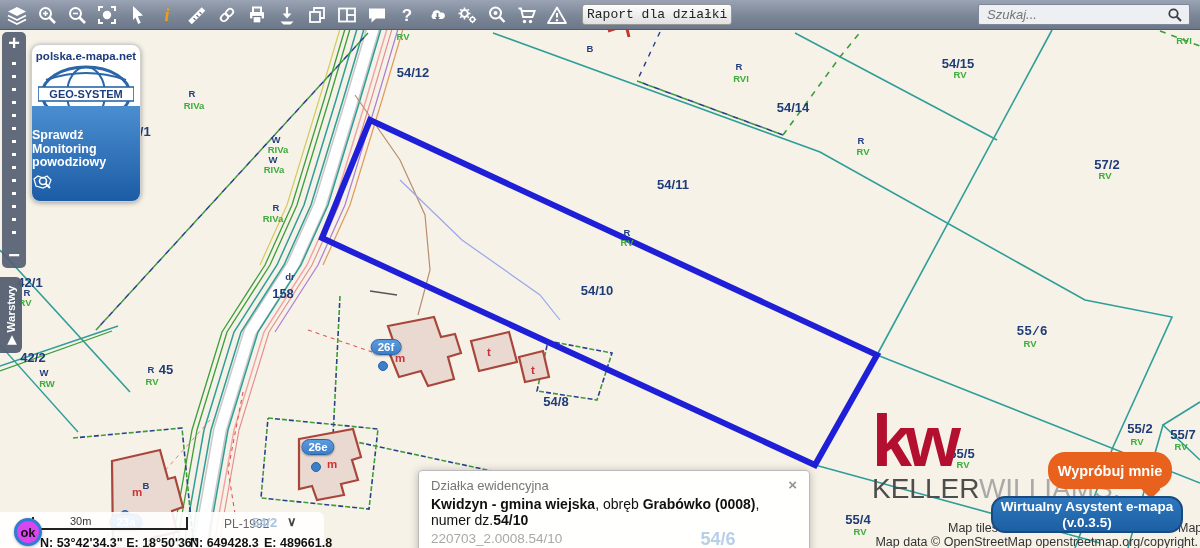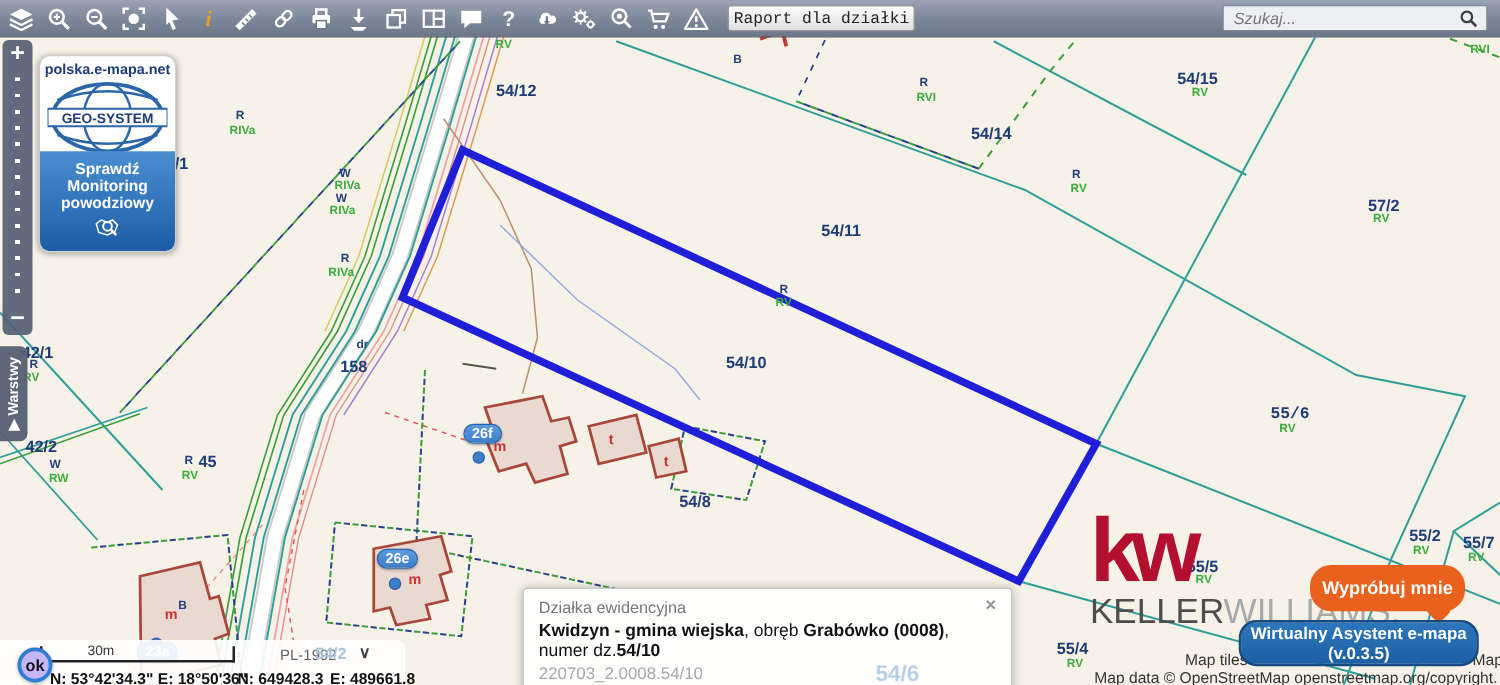--- a/index.html
+++ b/index.html
@@ -28,21 +28,21 @@
   .layers-tab{position:absolute;left:0;top:277px;width:22px;height:76px;background:rgba(84,95,114,.95);
           border-radius:0 6px 6px 0;z-index:45;cursor:pointer}
   .vtext{position:absolute;left:-27px;top:27px;width:76px;height:22px;transform:rotate(-90deg);
          color:#fff;font-size:11.5px;font-weight:bold;text-align:center;line-height:22px;white-space:nowrap}
   
   .geocard{position:absolute;left:31px;top:44px;width:108px;height:156px;background:#fff;border:1px solid #cfcfcf;
            border-radius:9px;box-shadow:0 1px 5px rgba(0,0,0,.35);z-index:45;overflow:hidden}
   .site{font-size:11.5px;font-weight:bold;color:#1d3c7c;text-align:center;margin-top:5px}
   .globe{display:block;margin:2px auto 0}
   .flood{position:absolute;left:0;right:0;bottom:0;height:72px;background:linear-gradient(#4b8ed0,#1c5ca5);
-         color:#fff;text-align:center;font-weight:bold;font-size:12.5px;line-height:13.5px;padding-top:8px;cursor:pointer}
+         color:#fff;font-weight:bold;font-size:12.5px;line-height:13.5px;padding-top:23px;cursor:pointer}
   .flood svg{margin-top:3px}
   
   #map-svg{position:absolute;left:0;top:0;z-index:1}
   #map-labels{position:absolute;left:0;top:0;width:1200px;height:548px;z-index:5;pointer-events:none}
   .ml{position:absolute;transform:translate(-50%,-50%);white-space:nowrap}
   .ml.p{color:#1e3c78;font-size:13px;font-weight:bold}
   .ml.pn{color:#243f7e;font-size:9.5px;font-weight:bold}
   .ml.g{color:#3cac3c;font-size:9.5px;font-weight:bold}
   .ml.r{color:#cc3333;font-size:11.5px;font-weight:bold}
   .mk{position:absolute;transform:translate(-50%,-50%);background:linear-gradient(#5b9be0,#3c7ec9);
@@ -80,21 +80,21 @@
   
   .status{position:absolute;left:0;top:512px;width:324px;height:36px;background:rgba(255,255,255,.9);
           border-radius:0 6px 0 0;z-index:28}
   .scalebar{position:absolute;left:32px;top:5px;width:152px;height:11px;border-left:2px solid #222;
           border-right:2px solid #222;border-bottom:2px solid #222}
   .scaletxt{position:absolute;left:70px;top:3px;font-size:11px;color:#333}
   .crs{position:absolute;left:224px;top:5px;font-size:12px;color:#666}
   .ghost2{position:absolute;left:252px;top:3px;font-size:13px;font-weight:bold;color:#a9c3de}
   .chev{position:absolute;left:287px;top:2px;font-size:13px;font-weight:bold;color:#444;cursor:pointer}
   .coords{position:absolute;top:24px;font-size:12.5px;font-weight:bold;color:#111;white-space:nowrap}
-  .okbtn{position:absolute;left:14px;top:518px;width:28px;height:28px;border-radius:50%;background:#c4b5fd;
+  .okbtn{position:absolute;left:14px;top:518px;width:28px;height:28px;border-radius:50%;background:#d946ef;
          border:3px solid #2d7dd2;color:#111;font-weight:bold;font-size:13px;display:flex;align-items:center;
          justify-content:center;z-index:29;box-sizing:border-box;cursor:pointer;box-shadow:0 1px 3px rgba(0,0,0,.3)}
 </style>
 </head>
 <body>
 
 <div class="stage">
 
   <svg id="map-svg" width="1200" height="548" viewBox="0 0 1200 548">
       <polyline points="493,33 820,152 1085,300 1172,317 1113,447 1075,548" fill="none" stroke="#2f9e99" stroke-width="1.6" stroke-linecap="butt" stroke-linejoin="miter"></polyline>

